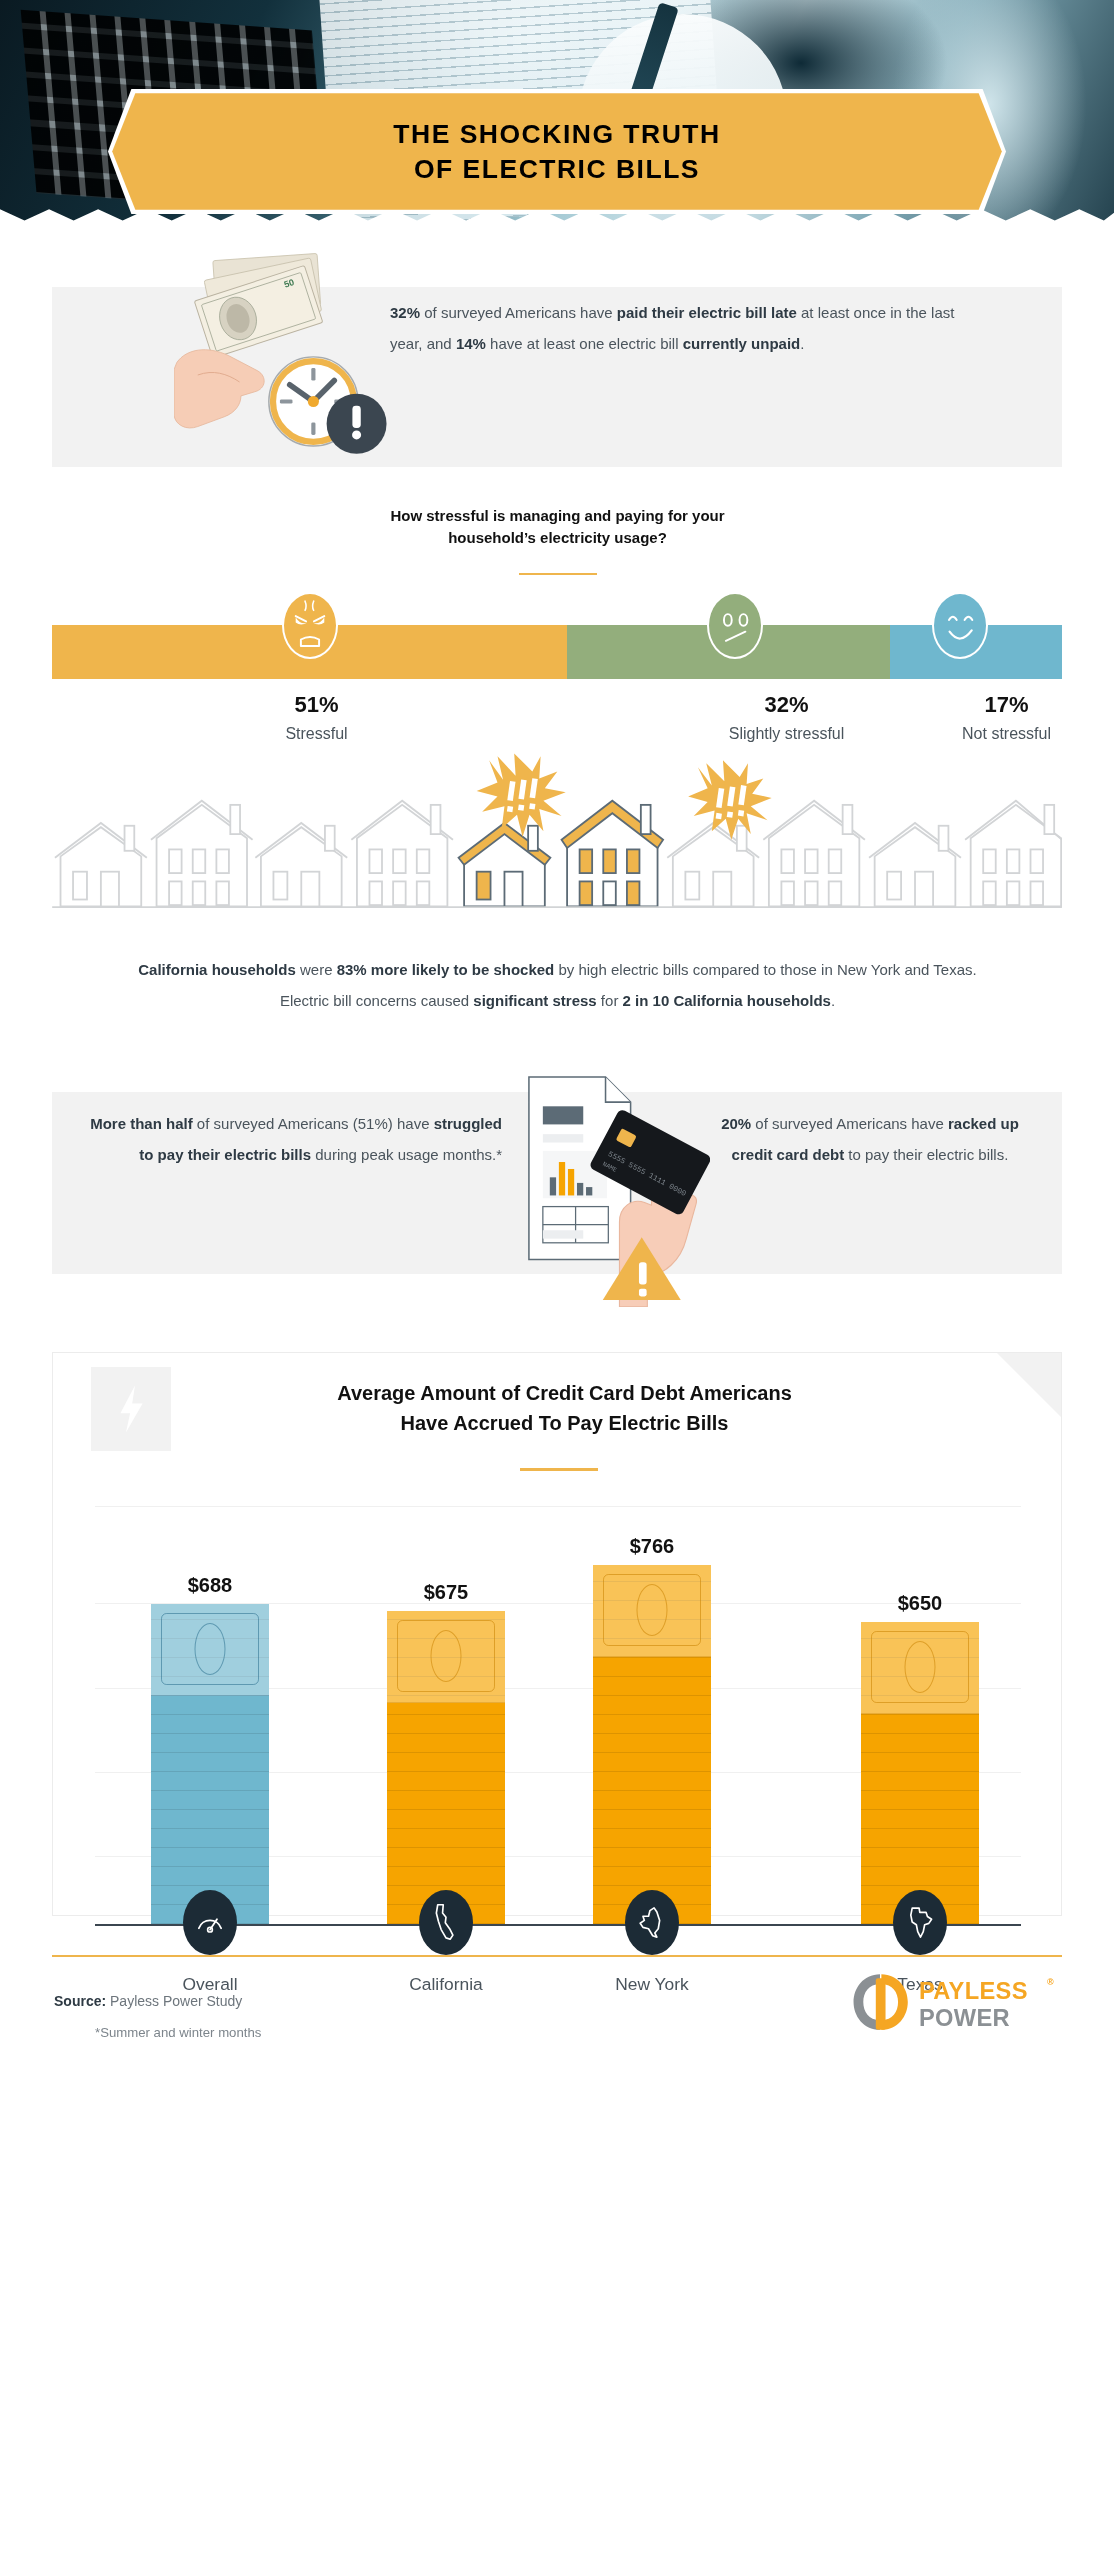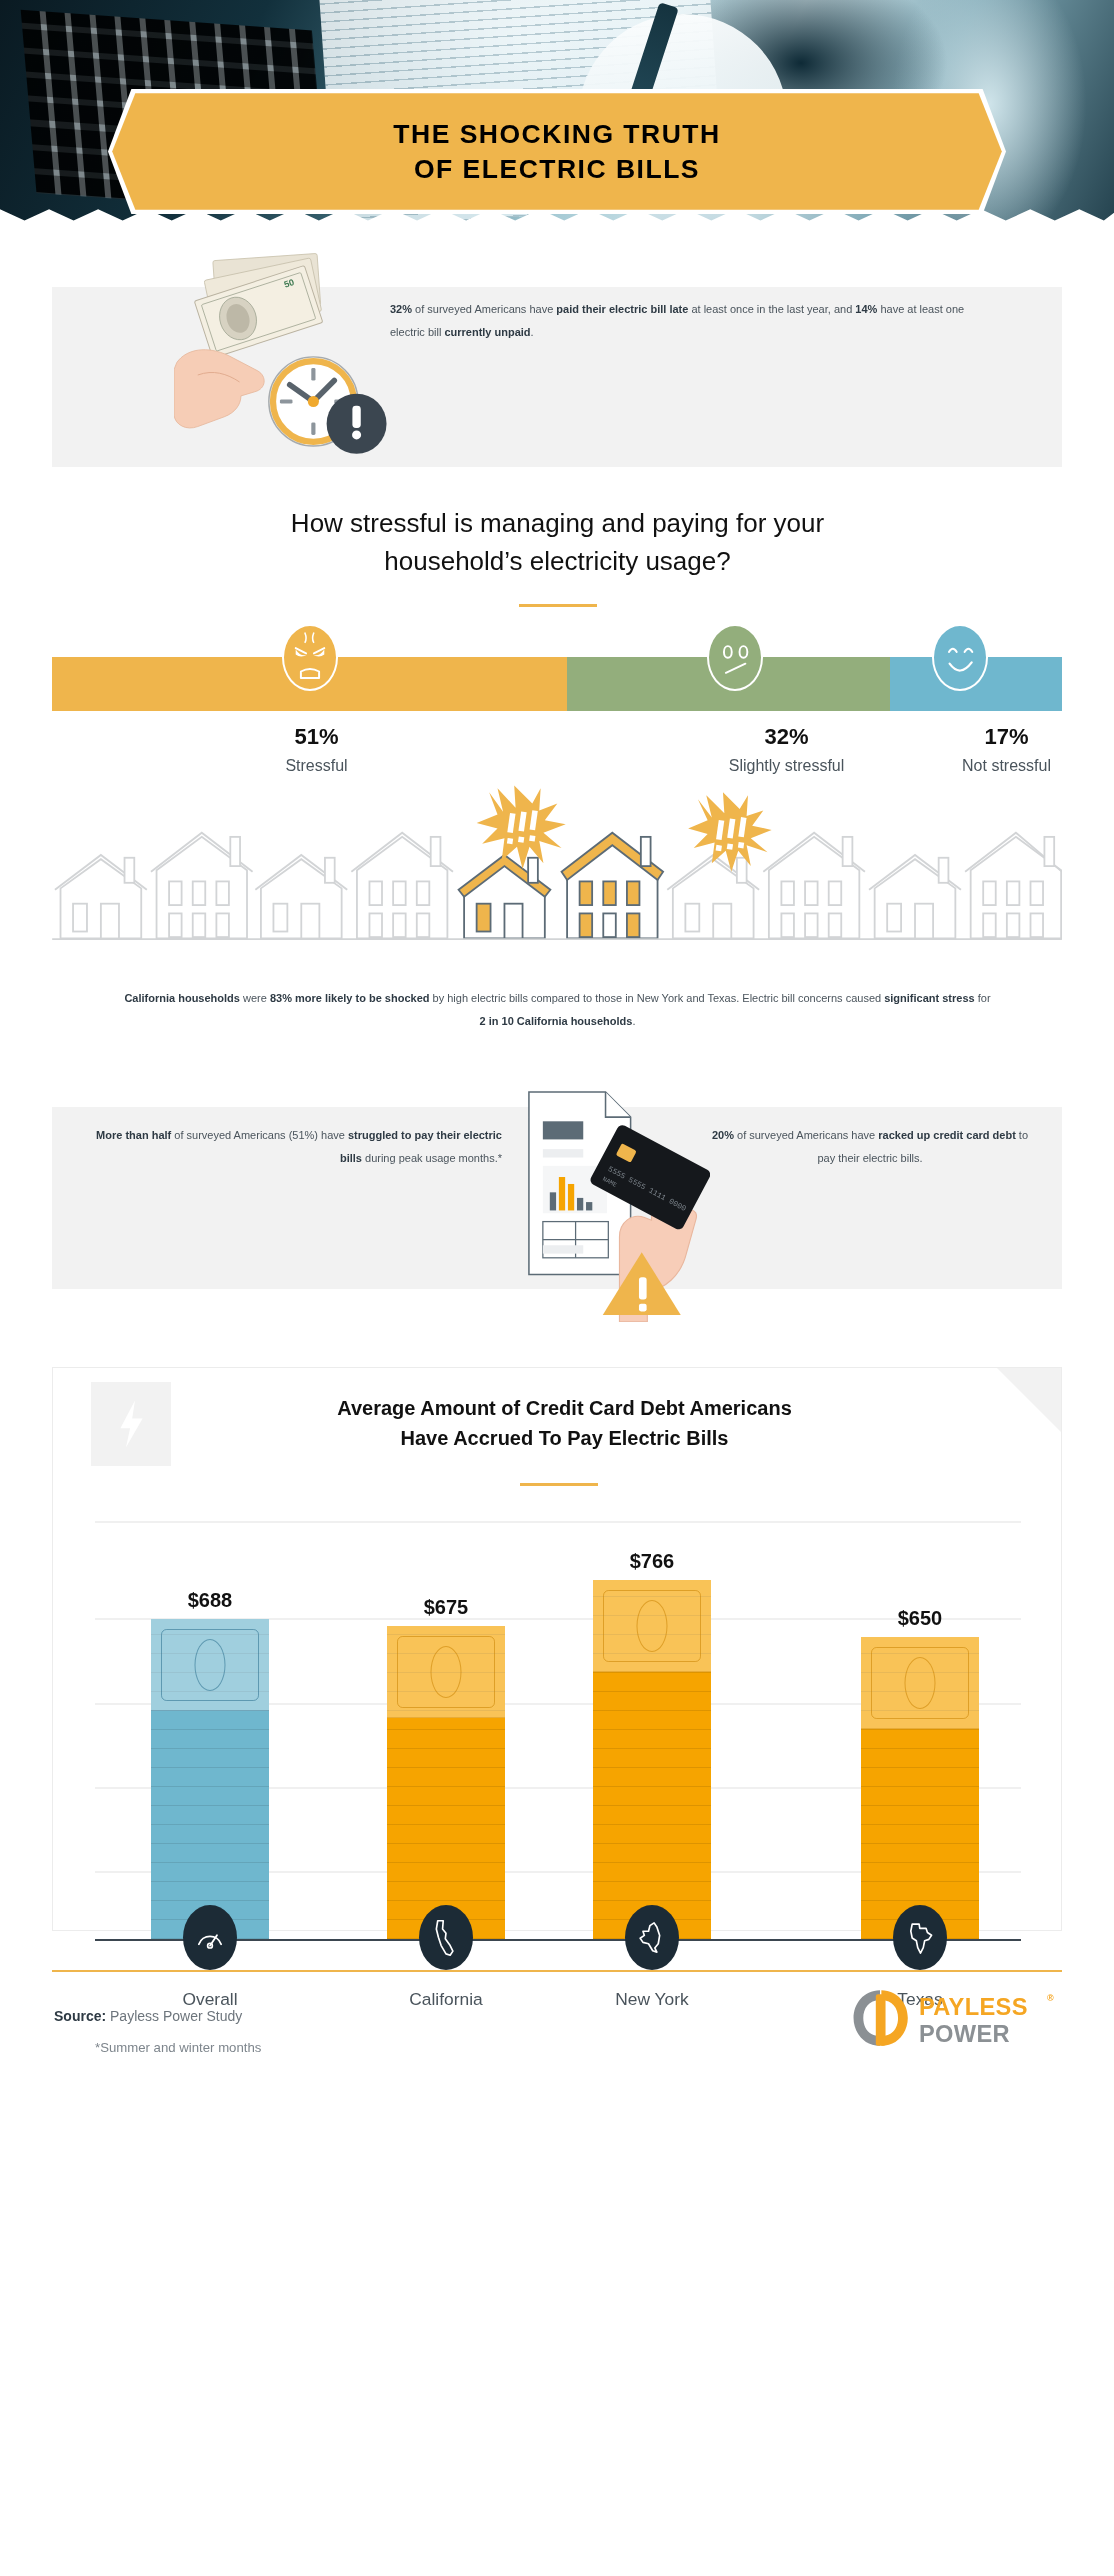--- a/index.html
+++ b/index.html
@@ -105,21 +105,21 @@
   .title-line {
     color: #000;
     font-weight: 700;
     font-size: 26.5px;
     letter-spacing: 1.5px;
     line-height: 1.32;
     text-align: center;
   }
   .body-text {
     color: #4a545c;
-    font-size: 11px;
+    font-size: 15px;
     line-height: 2.05;
     font-weight: 400;
   }
   .body-text b, .body-text strong { color: #2e3a44; font-weight: 700; }
 
   
   .stat-one { margin-top: 40px; height: 196px; position: relative; }
   .stat-one-inner {
     position: absolute; left: 52px; top: 16.7px; width: 1010px; height: 180px;
     background: #f2f2f2;
@@ -128,21 +128,21 @@
     position: absolute; left: 174px; top: -19.5px; width: 230px; height: 209px;
     z-index: 3;
   }
   .stat-one-text {
     position: absolute; left: 390px; top: 28px; width: 599px;
   }
 
   
   .q-section { margin-top: 39px; text-align: center; }
   .q-head {
-    font-size: 26px; font-weight: 400; color: #111; line-height: 1.45;
+    font-size: 15px; font-weight: 700; color: #111; line-height: 1.45;
   }
   .rule-gold { width: 78px; height: 2.8px; background: #efb54c; margin: 24px auto 0; }
 
   
   .stress { position: relative; margin-top: 50px; height: 63px; }
   .stress-track { position: absolute; left: 52px; top: 0; width: 1010px; height: 54px; display: flex; }
   .stress-seg { height: 54px; }
   .face {
     position: absolute; top: -33px;
     width: 56px; height: 67px;

